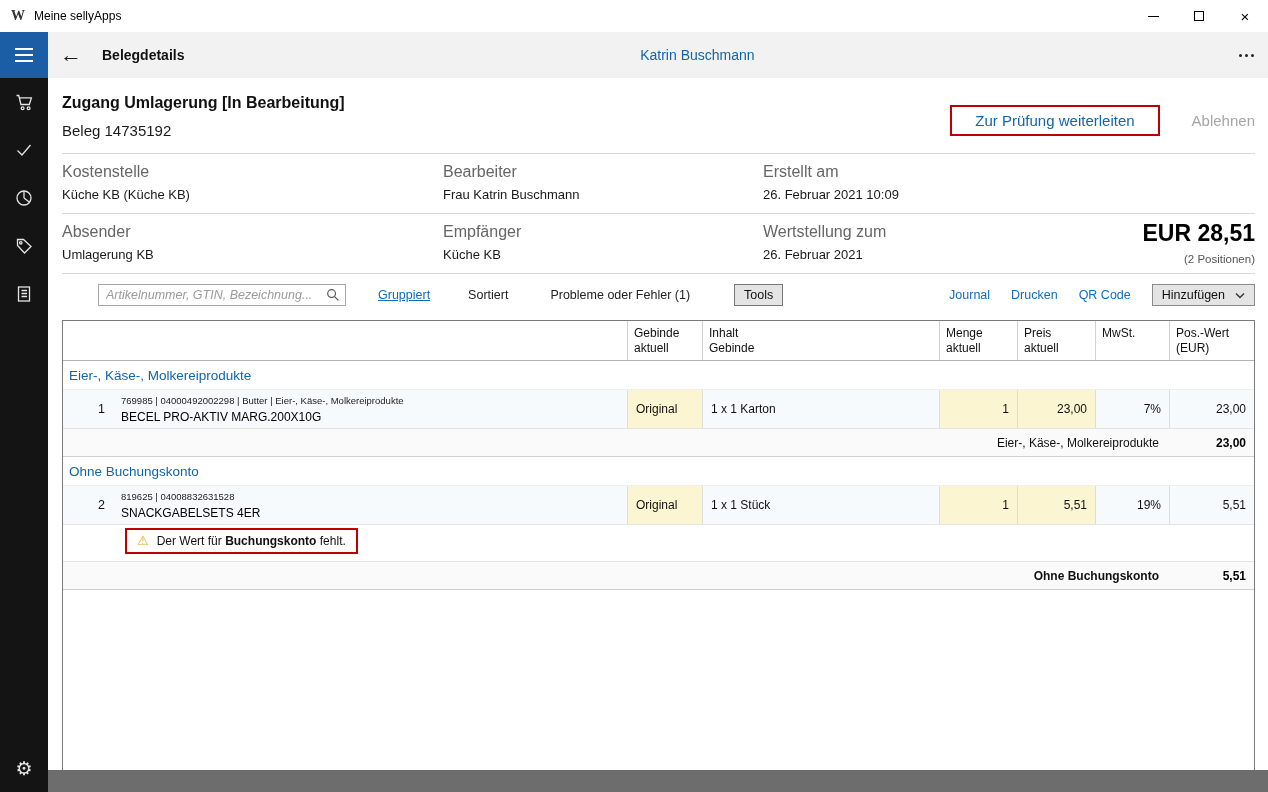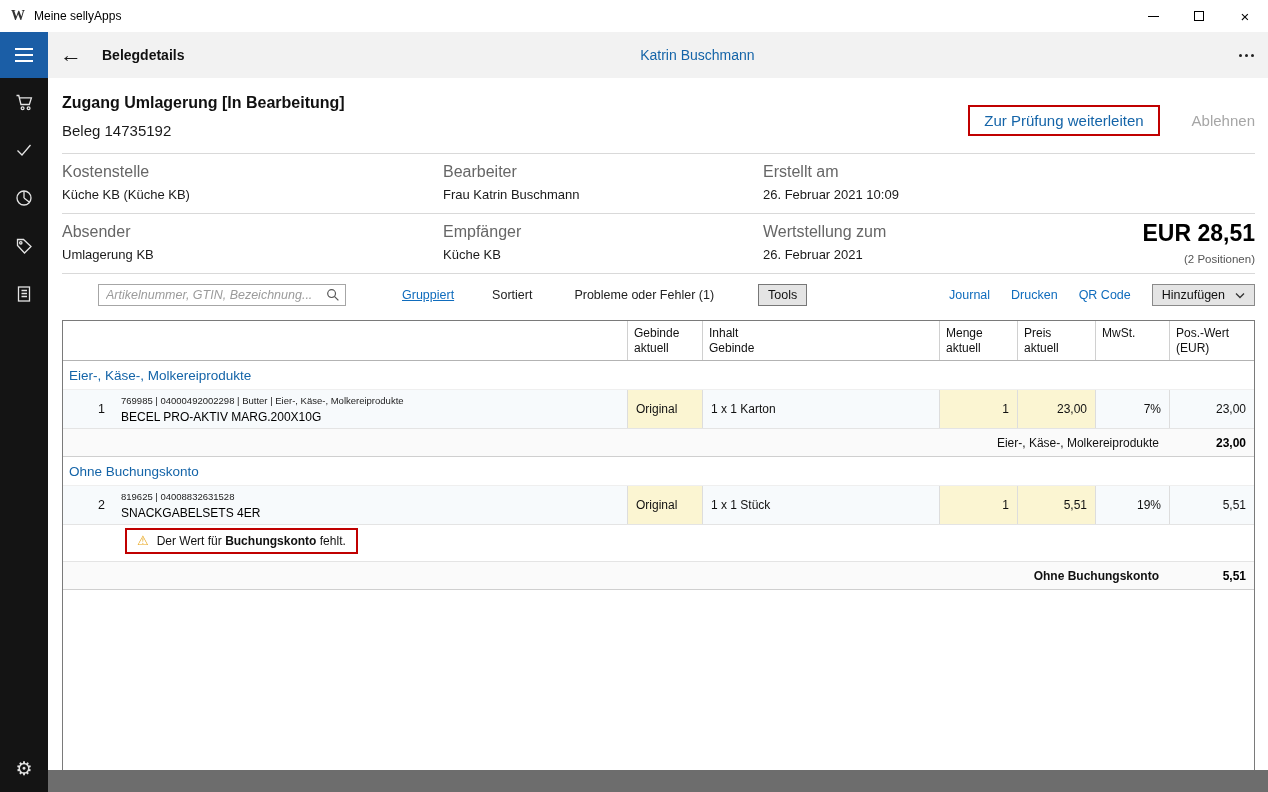--- a/index.html
+++ b/index.html
@@ -35,41 +35,41 @@
   .side-spacer { flex:1; }
   .gear { font-size:19px; color:#e4e4e4; }
 
   
   .content { position:relative; flex:1; background:#fff; padding:0 13px 0 14px; }
 
   .doc-header { display:flex; justify-content:space-between; align-items:flex-start; padding-top:16px; }
   .doc-title { font-size:16px; font-weight:700; color:#111; }
   .doc-subtitle { font-size:15px; color:#1a1a1a; margin-top:10px; }
   .doc-actions { display:flex; align-items:center; gap:32px; margin-top:11px; }
-  .forward-btn { border:2px solid #c00000; background:transparent; color:#1464a8; font-size:15px; padding:5px 14px; font-family:inherit; cursor:pointer; }
+  .forward-btn { border:2px solid #c00000; background:transparent; color:#1464a8; font-size:15px; padding:5px 23px; font-family:inherit; cursor:pointer; }
   .reject-btn { color:#a6a6a6; font-size:15px; background:none; border:none; font-family:inherit; cursor:pointer; }
 
   .divider { border-top:1px solid #d9d9d9; }
   .mt14 { margin-top:14px; }
 
   .info-row { position:relative; display:grid; grid-template-columns:381px 320px 1fr; padding:9px 0 11px; }
   .info-label { font-size:16px; color:#666; margin-bottom:6px; }
   .info-value { font-size:13px; color:#1a1a1a; }
   .total-block { position:absolute; right:0; top:6px; text-align:right; }
   .total-amount { font-size:23px; font-weight:700; color:#000; }
   .total-positions { font-size:11.5px; color:#555; margin-top:6px; }
 
   
   .toolbar { display:flex; align-items:center; margin-top:9px; height:24px; font-size:12.5px; }
   .search-wrap { position:relative; width:248px;margin-left:36px; }
   .search-input { width:100%; height:22px; border:1px solid #a6a6a6; padding:2px 26px 2px 7px; font-size:12.5px; font-family:inherit; color:#333; }
   .search-input::placeholder { font-style:italic; color:#9b9b9b; }
   .search-icon { position:absolute; right:6px; top:4px; }
   .tb-link { background:none; border:none; font-family:inherit; font-size:12.5px; cursor:pointer; }
-  .grouped { color:#0f6cbd; text-decoration:underline; margin-left:56px; }
+  .grouped { color:#0f6cbd; text-decoration:underline; margin-left:32px; }
   .sorted { color:#222; margin-left:38px; }
   .problems { color:#222; margin-left:42px; }
   .tools-btn { margin-left:44px; background:#e4e4e4; border:1px solid #777; padding:3px 9px; font-size:12.5px; font-family:inherit; cursor:pointer; color:#111; }
   .tb-right { margin-left:auto; display:flex; align-items:center; gap:21px; }
   .blue-link { color:#0f6cbd; }
   .add-btn { display:flex; align-items:center; gap:10px; background:#e4e4e4; border:1px solid #8a8a8a; padding:3px 9px; font-size:12.5px; font-family:inherit; cursor:pointer; color:#111; }
 
   
   .items-table { margin-top:13px; border:1px solid #7a7a7a; height:510px; overflow:hidden; background:#fff; }
   .cols { display:grid; grid-template-columns:50px 1fr 75px 237px 78px 78px 74px 85px; }

